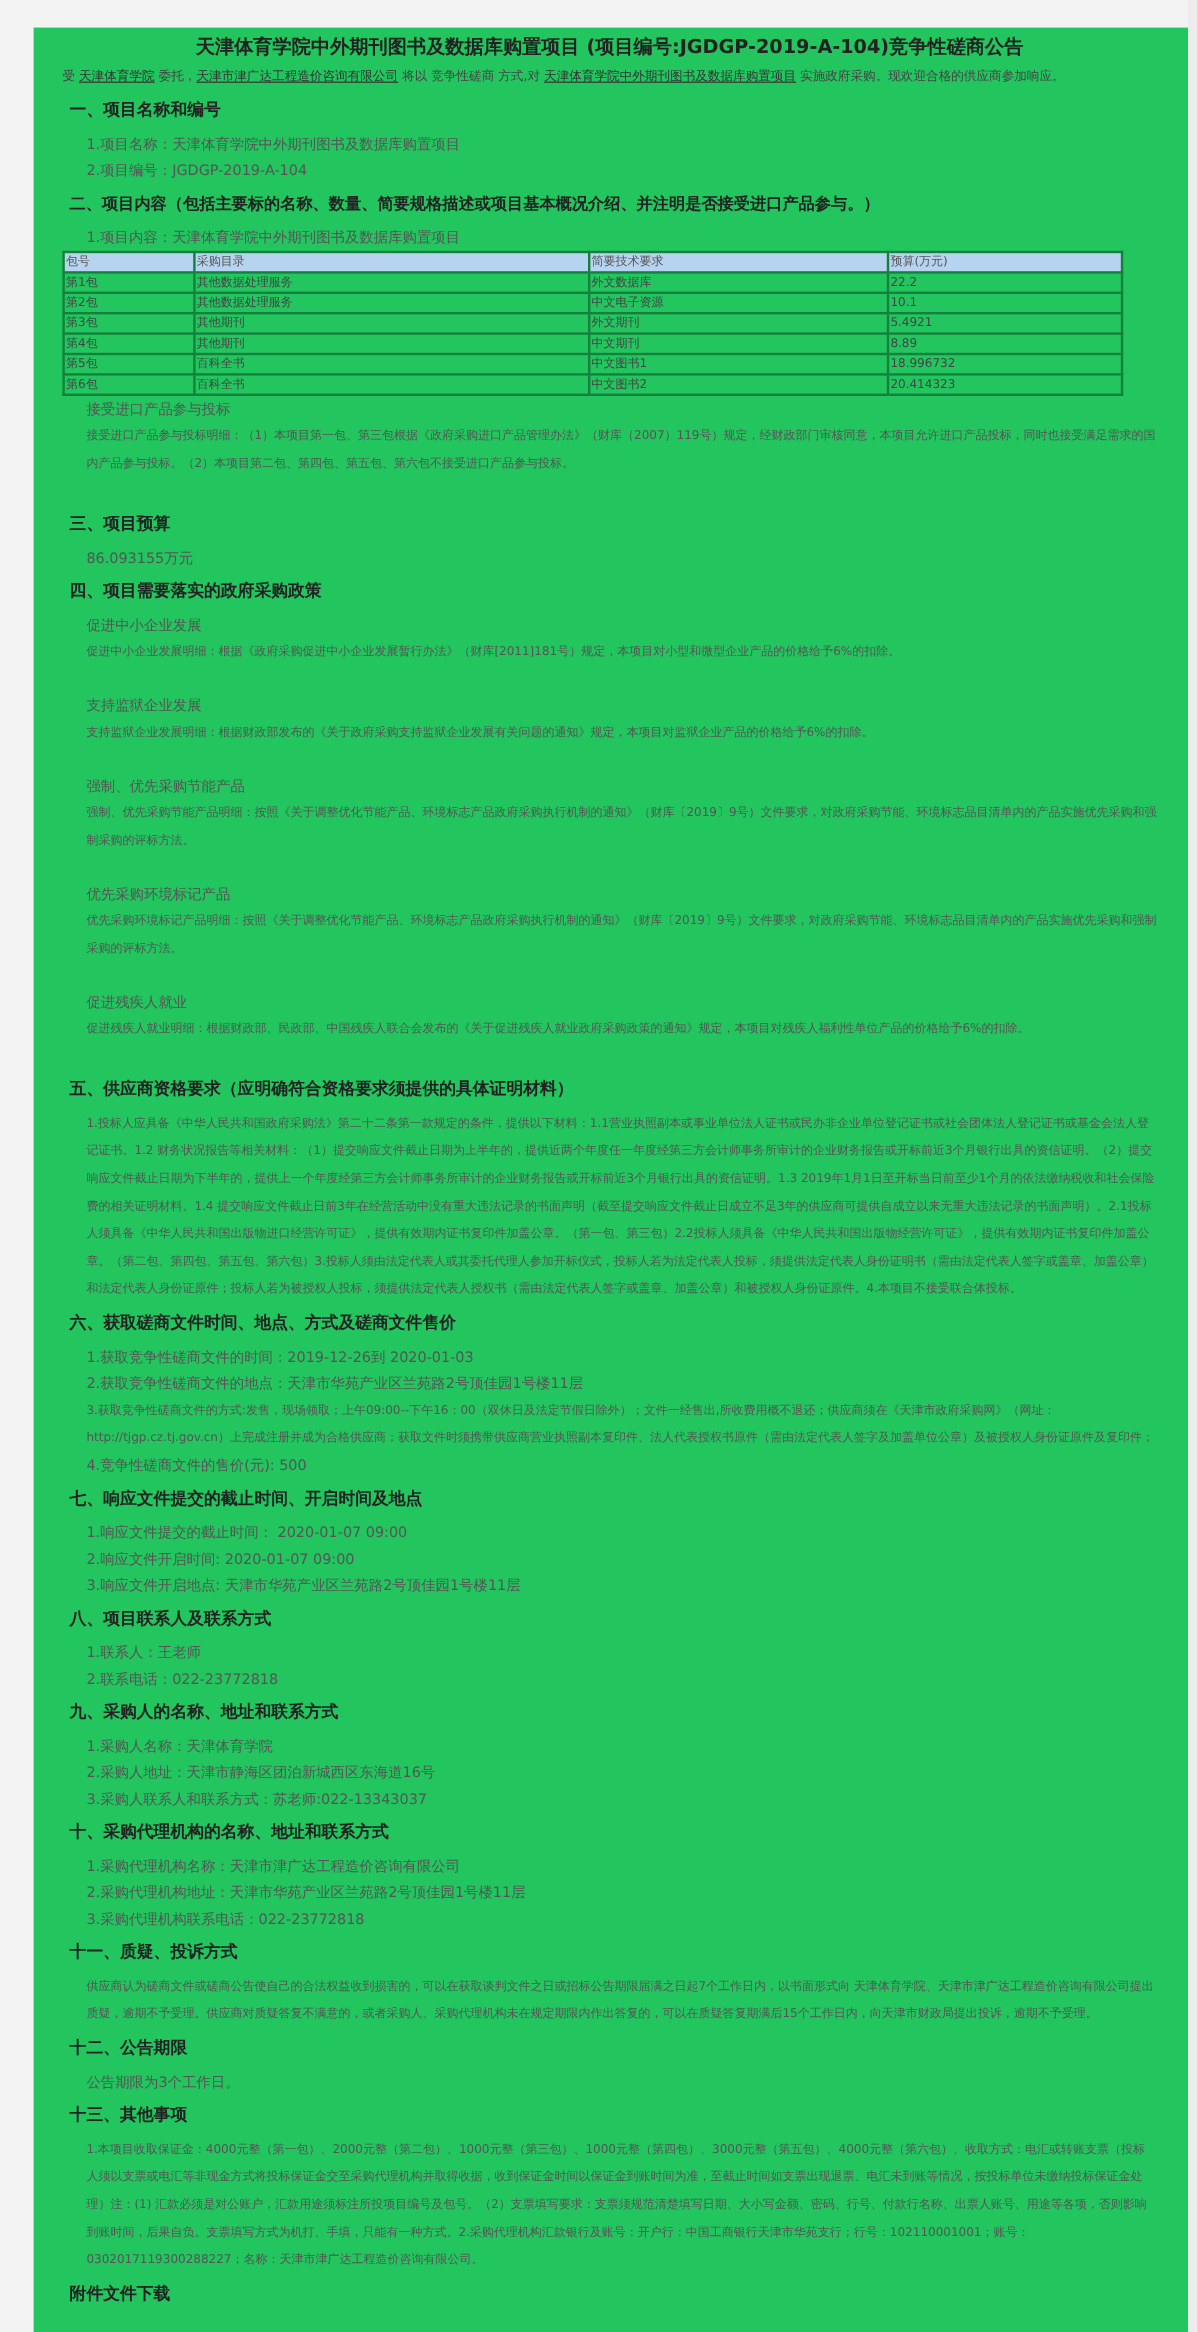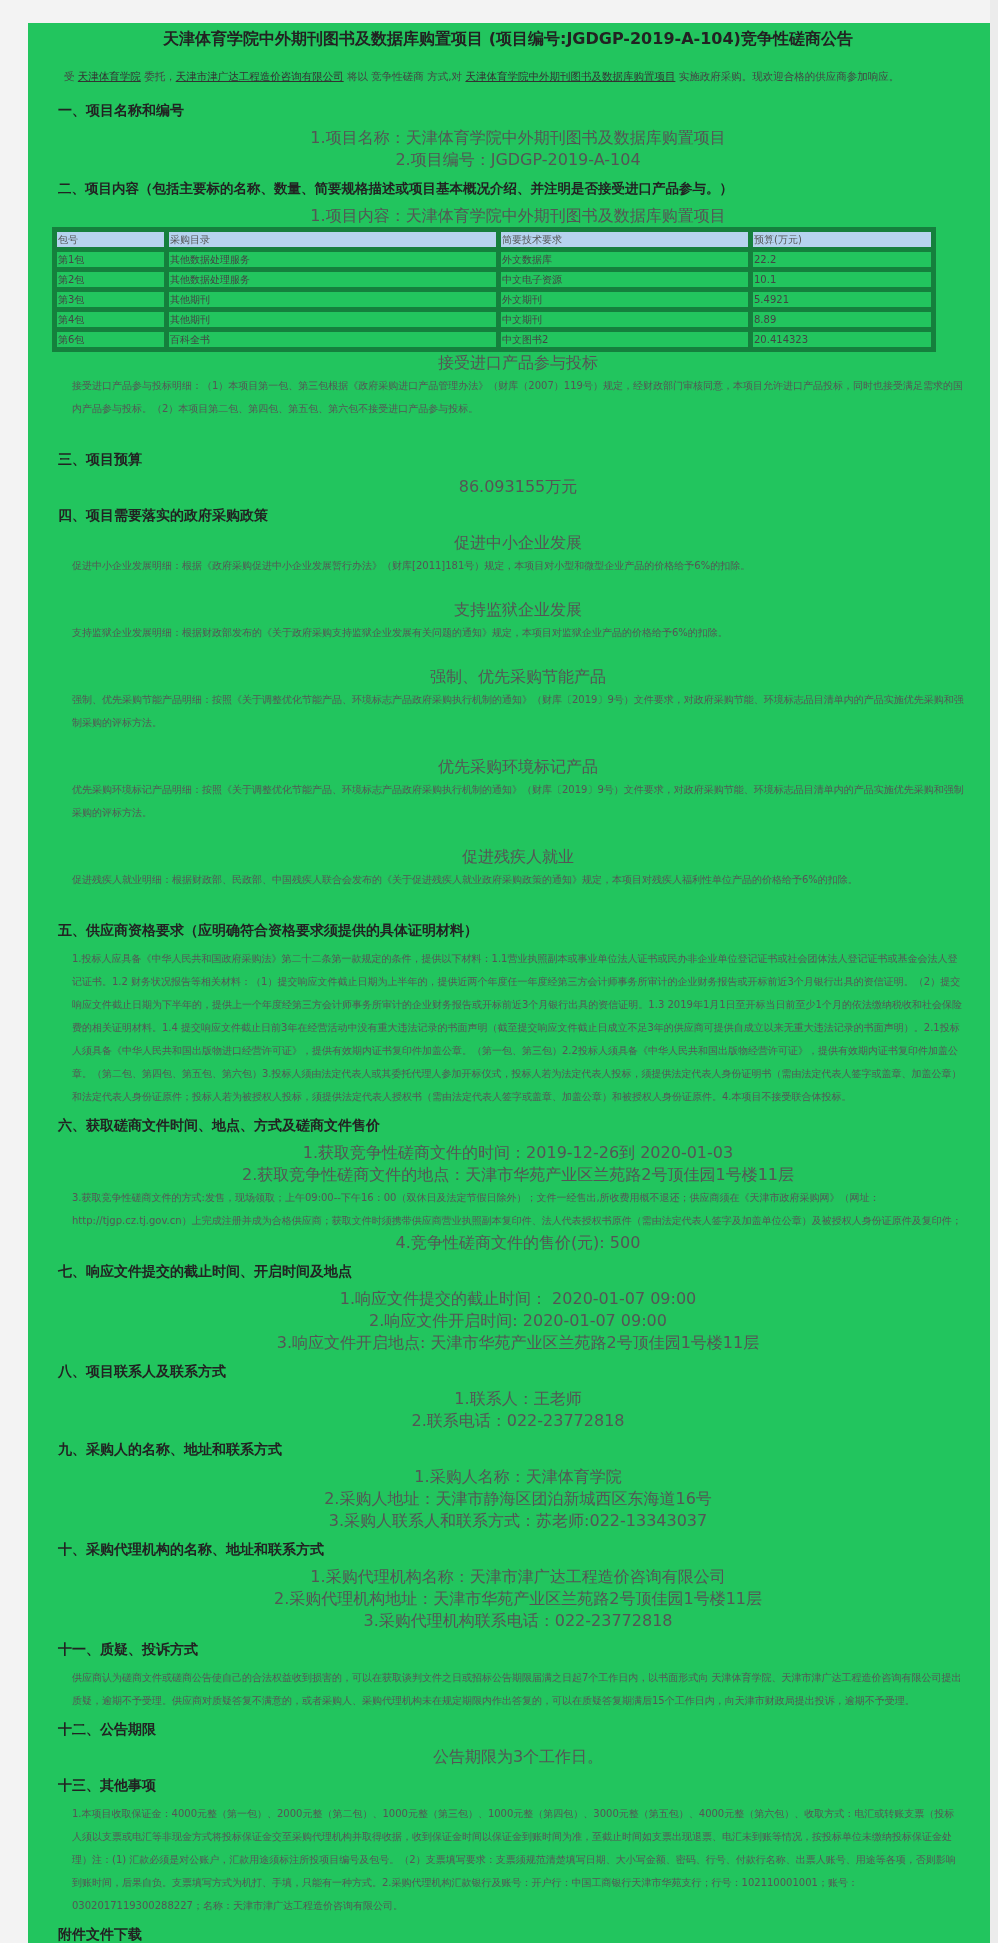--- a/index.html
+++ b/index.html
@@ -35,56 +35,55 @@
     font-weight: bold;
     color: #222;
     margin: 2px 0 0 0;
     line-height: 28px;
     white-space: nowrap;
   }
   .intro {
     font-size: 10.5px;
     line-height: 22px;
     color: #444;
-    margin: 12px;
+    margin: 0;
   }
   .intro u { text-decoration: underline; color: #333; }
   h2.sec {
     font-size: 14px;
     font-weight: bold;
     color: #222;
     margin: 6px;
     line-height: 22px;
     white-space: nowrap;
   }
   .item {
-    font-size: 16px;
+    font-size: 12px;
     color: #555;
     line-height: 22px;
     padding-left: 20px;
     margin: 0;
-    text-align: center;
   }
   .para {
     font-size: 10px;
     color: #555;
     line-height: 23px;
     padding-left: 20px;
     margin: 0;
   }
   .gap { height: 22px; }
   table.pkg {
     margin-left: 0px;
     width: 884px;
     border-collapse: collapse;
     font-size: 10px;
     color: #444;
   }
   table.pkg th, table.pkg td {
-    border: 5px solid #15803d;
+    border: 2px solid #15803d;
     text-align: left;
     font-weight: normal;
     padding: 0 1px;
     height: 15px;
     line-height: 15px;
   }
   table.pkg th { background: #b6d3ef; color: #555; }
   .link {
     font-size: 10px;
     color: #2a3fb0;
@@ -144,20 +143,26 @@
           <td>外文期刊</td>
           <td>5.4921</td>
         </tr>
         <tr>
           <td>第4包</td>
           <td>其他期刊</td>
           <td>中文期刊</td>
           <td>8.89</td>
         </tr>
         <tr>
+          <td>第5包</td>
+          <td>百科全书</td>
+          <td>中文图书1</td>
+          <td>18.996732</td>
+        </tr>
+        <tr>
           <td>第6包</td>
           <td>百科全书</td>
           <td>中文图书2</td>
           <td>20.414323</td>
         </tr>
       </tbody>
     </table>
     <p class="item">接受进口产品参与投标</p>
     <p class="para">接受进口产品参与投标明细：（1）本项目第一包、第三包根据《政府采购进口产品管理办法》（财库（2007）119号）规定，经财政部门审核同意，本项目允许进口产品投标，同时也接受满足需求的国内产品参与投标。（2）本项目第二包、第四包、第五包、第六包不接受进口产品参与投标。</p>
     <div class="gap"></div>

